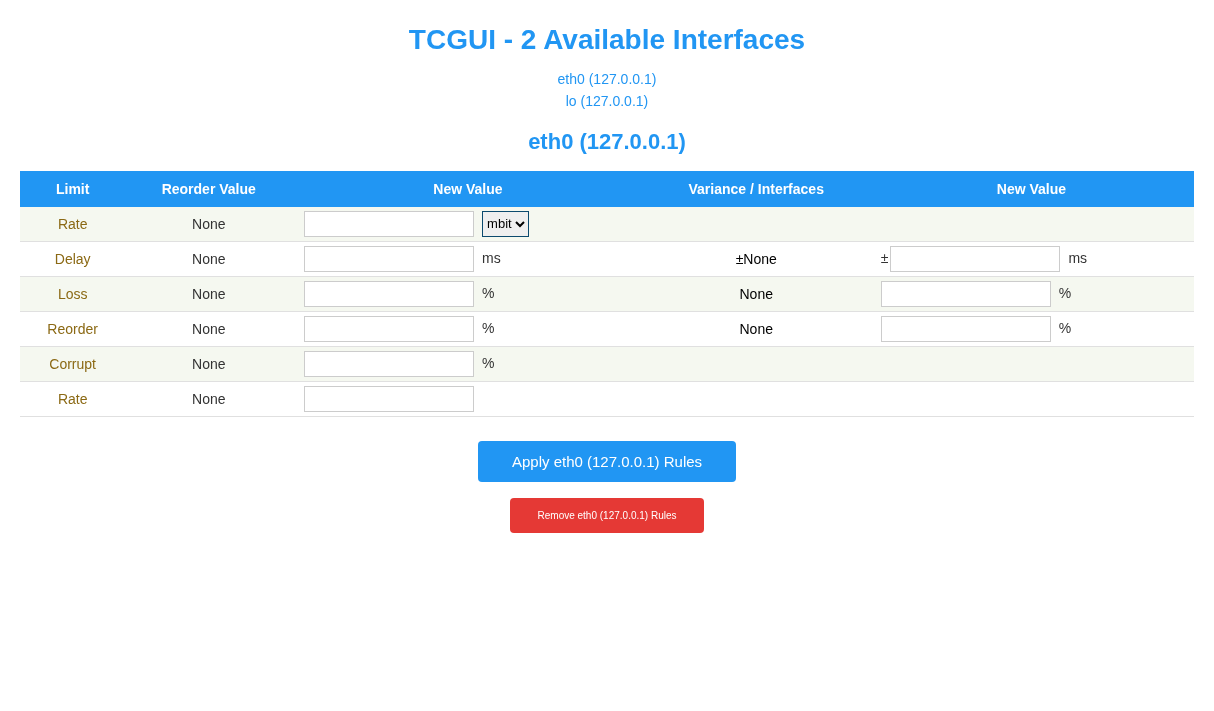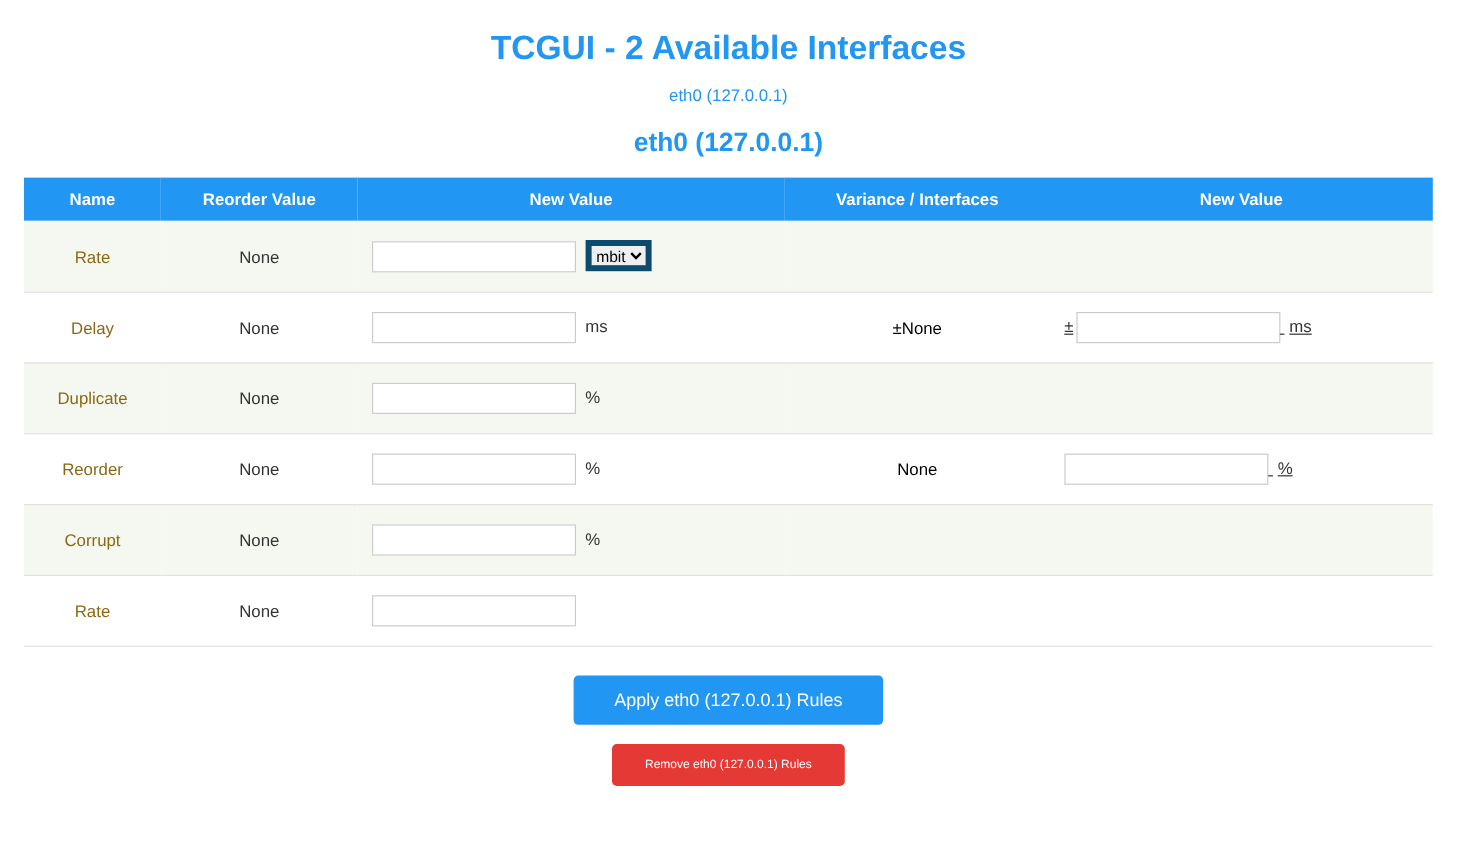--- a/index.html
+++ b/index.html
@@ -54,21 +54,21 @@
       font-weight: bold;
       font-size: 14px;
     }
     tbody tr:nth-child(odd) {
       background-color: #f5f8f0;
     }
     tbody tr:nth-child(even) {
       background-color: #ffffff;
     }
     tbody td {
-      padding: 16px 12px;
+      padding: 4px 12px;
       text-align: center;
       vertical-align: middle;
       border-bottom: 1px solid #e0e0e0;
     }
     td.name-cell {
       color: #8B6914;
       font-weight: normal;
     }
     td.current-value-cell {
       color: #333;
@@ -78,35 +78,34 @@
     }
     .new-value-cell input[type="text"] {
       width: 170px;
       height: 26px;
       border: 1px solid #ccc;
       padding: 2px 4px;
       font-size: 13px;
     }
     .new-value-cell select {
       height: 26px;
-      border: 5px solid #0c4a6e;
+      border: 1px solid #0c4a6e;
       font-size: 13px;
       margin-left: 4px;
     }
     .new-value-cell span.unit {
       margin-left: 4px;
       color: #333;
     }
     .variance-cell {
       text-align: center;
       color: #000000;
     }
     .variance-new-value-cell {
       text-align: left;
-      text-decoration: underline;
     }
     .variance-new-value-cell input[type="text"] {
       width: 170px;
       height: 26px;
       border: 1px solid #ccc;
       padding: 2px 4px;
       font-size: 13px;
     }
     .variance-new-value-cell span.unit {
       margin-left: 4px;
@@ -143,28 +142,29 @@
     }
   </style>
 </head>
 <body>
 
 <div class="page-container">
   <h1 class="page-title">TCGUI - 2 Available Interfaces</h1>
 
   <div class="interfaces-list">
     <a href="#eth0">eth0 (127.0.0.1)</a>
+    <a href="#lo">lo (127.0.0.1)</a>
   </div>
 
   <h2 class="interface-heading">eth0 (127.0.0.1)</h2>
 
   <table>
     <thead>
       <tr>
-        <th>Name</th>
+        <th>Limit</th>
         <th>Reorder Value</th>
         <th>New Value</th>
         <th>Variance / Interfaces</th>
         <th>New Value</th>
       </tr>
     </thead>
     <tbody>
 
       <tr>
         <td class="name-cell">Rate</td>
@@ -190,31 +190,36 @@
         </td>
         <td class="variance-cell">
           <span>±None</span>
         </td>
         <td class="variance-new-value-cell">
           <span class="prefix">±</span><input type="text" placeholder="" style="">
           <span class="unit">ms</span>
         </td>
       </tr>
 
-
-      <tr>
-        <td class="name-cell">Duplicate</td>
-        <td class="current-value-cell">None</td>
-        <td class="new-value-cell">
-          <input type="text" placeholder="" style="">
-          <span class="unit">%</span>
-        </td>
-        <td class="variance-cell"></td>
-        <td class="variance-new-value-cell"></td>
-      </tr>
+      <tr>
+        <td class="name-cell">Loss</td>
+        <td class="current-value-cell">None</td>
+        <td class="new-value-cell">
+          <input type="text" placeholder="" style="">
+          <span class="unit">%</span>
+        </td>
+        <td class="variance-cell">
+          <span>None</span>
+        </td>
+        <td class="variance-new-value-cell">
+          <input type="text" placeholder="" style="">
+          <span class="unit">%</span>
+        </td>
+      </tr>
+
 
       <tr>
         <td class="name-cell">Reorder</td>
         <td class="current-value-cell">None</td>
         <td class="new-value-cell">
           <input type="text" placeholder="" style="">
           <span class="unit">%</span>
         </td>
         <td class="variance-cell">
           <span>None</span>

